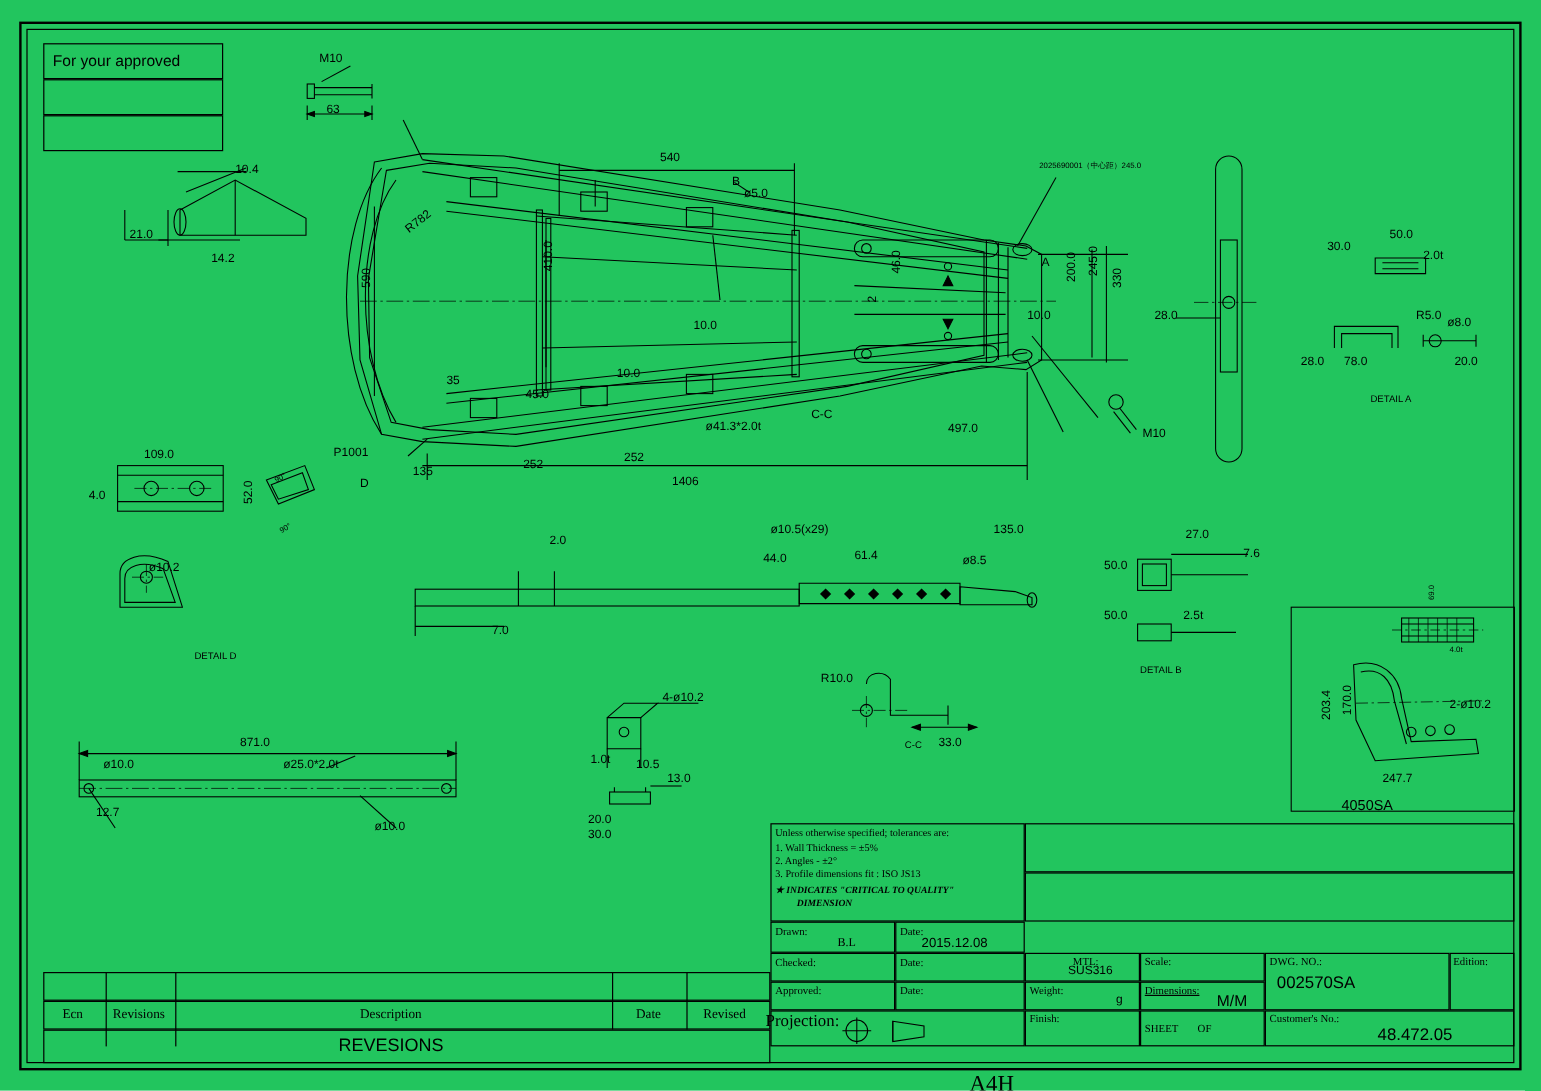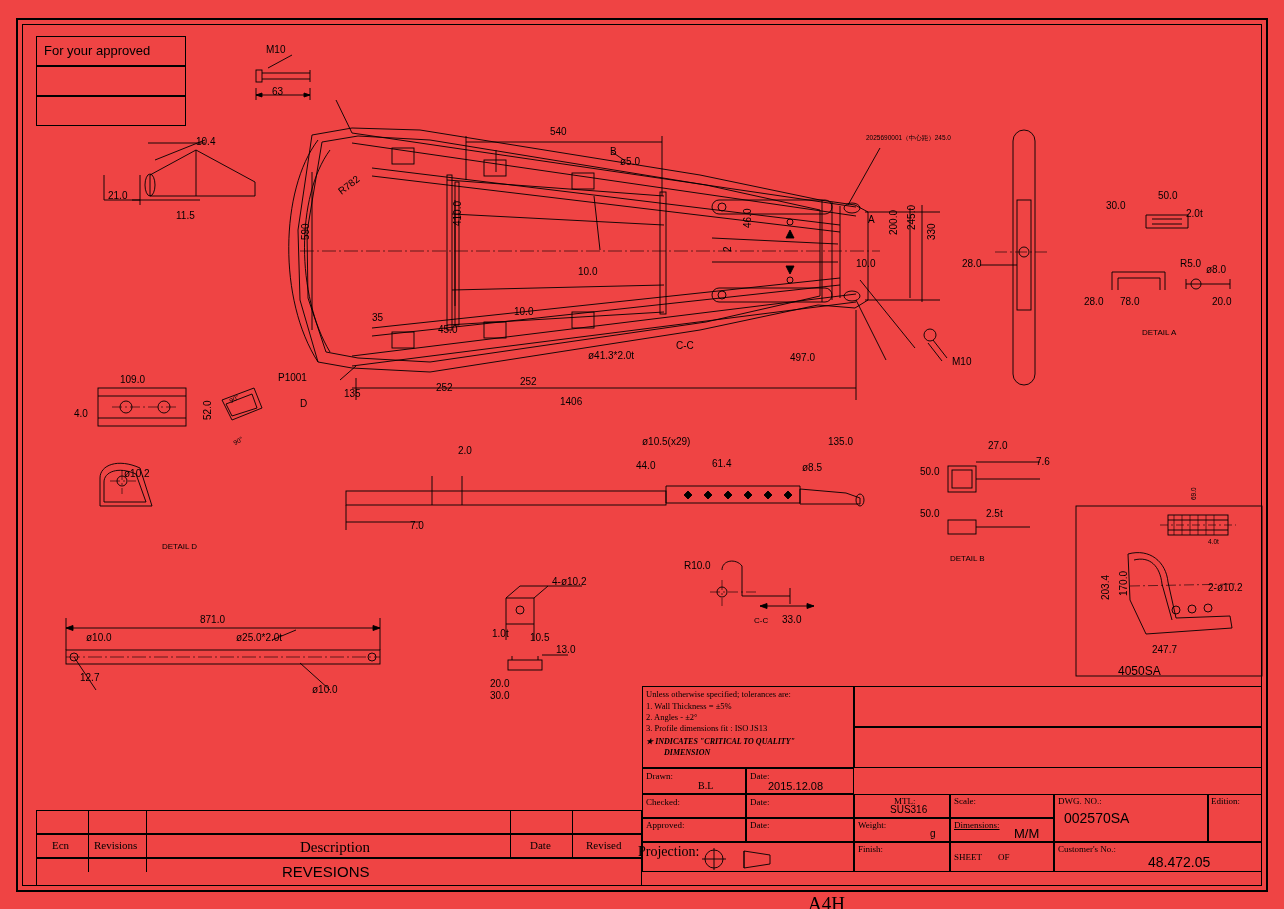--- a/index.html
+++ b/index.html
@@ -1,17 +1,17 @@
 <!DOCTYPE html>
 <html><head>
 <meta charset="utf-8">
 <style>
   html,body{margin:0;padding:0;background:#ffffff;}
   body{font-family:"Liberation Sans", sans-serif;}
-  #sheet{position:relative;width:1284px;height:909px;background:#ef4444;overflow:hidden;}
+  #sheet{position:relative;width:1284px;height:909px;background:#22c55e;overflow:hidden;}
   .abs{position:absolute;}
   .line{position:absolute;background:#000;}
   .txt{position:absolute;font-family:"Liberation Sans", sans-serif;color:#000;white-space:nowrap;}
   .serif{font-family:"Liberation Serif", serif;}
   .box{position:absolute;border:1px solid #000;box-sizing:border-box;}
   .frame-outer{left:16px;top:18px;width:1252px;height:874px;border:2px solid #000;box-sizing:border-box;}
   .frame-inner{left:22px;top:24px;width:1240px;height:862px;border:1px solid #000;box-sizing:border-box;}
   svg{display:block;}
   .dim{font-size:10px;}
   .small{font-size:8px;}
@@ -231,21 +231,21 @@
       <line x1="922" y1="205" x2="922" y2="302"></line>
       <line x1="865" y1="212" x2="940" y2="212"></line>
       <line x1="865" y1="300" x2="940" y2="300"></line>
     </g>
   </svg>
 
   <div class="txt dim" style="left:266px;top:44px;">M10</div>
   <div class="txt dim" style="left:272px;top:86px;">63</div>
   <div class="txt dim" style="left:196px;top:136px;">10.4</div>
   <div class="txt dim" style="left:108px;top:190px;">21.0</div>
-  <div class="txt dim" style="left:176px;top:210px;">11.5</div>
+  <div class="txt dim" style="left:176px;top:210px;">14.2</div>
   <div class="txt dim" style="left:336px;top:188px;transform:rotate(-38deg);transform-origin:left top;">R782</div>
   <div class="txt dim" style="left:300px;top:240px;transform:rotate(-90deg);transform-origin:left top;">590</div>
   <div class="txt dim" style="left:550px;top:126px;">540</div>
   <div class="txt dim" style="left:610px;top:146px;">B</div>
   <div class="txt dim" style="left:620px;top:156px;">ø5.0</div>
   <div class="txt dim" style="left:452px;top:226px;transform:rotate(-90deg);transform-origin:left top;">410.0</div>
   <div class="txt dim" style="left:578px;top:266px;">10.0</div>
   <div class="txt dim" style="left:514px;top:306px;">10.0</div>
   <div class="txt dim" style="left:372px;top:312px;">35</div>
   <div class="txt dim" style="left:438px;top:324px;">45.0</div>
@@ -403,20 +403,20 @@
 
   <div class="box" style="left:36px;top:810px;width:606px;height:24px;"></div>
   <div class="line" style="left:88px;top:810px;width:1px;height:62px;"></div>
   <div class="line" style="left:146px;top:810px;width:1px;height:62px;"></div>
   <div class="line" style="left:510px;top:810px;width:1px;height:48px;"></div>
   <div class="line" style="left:572px;top:810px;width:1px;height:48px;"></div>
 
   <div class="box" style="left:36px;top:834px;width:606px;height:24px;"></div>
   <div class="txt serif" style="left:52px;top:839px;font-size:11px;">Ecn</div>
   <div class="txt serif" style="left:94px;top:839px;font-size:11px;">Revisions</div>
-  <div class="txt serif" style="left:300px;top:839px;font-size:15px;">Description</div>
+  <div class="txt serif" style="left:300px;top:839px;font-size:11px;">Description</div>
   <div class="txt serif" style="left:530px;top:839px;font-size:11px;">Date</div>
   <div class="txt serif" style="left:586px;top:839px;font-size:11px;">Revised</div>
 
   <div class="box" style="left:36px;top:858px;width:606px;height:28px;"></div>
   <div class="txt" style="left:282px;top:863px;font-size:15px;">REVESIONS</div>
 
 </div>
 
 </body></html>

